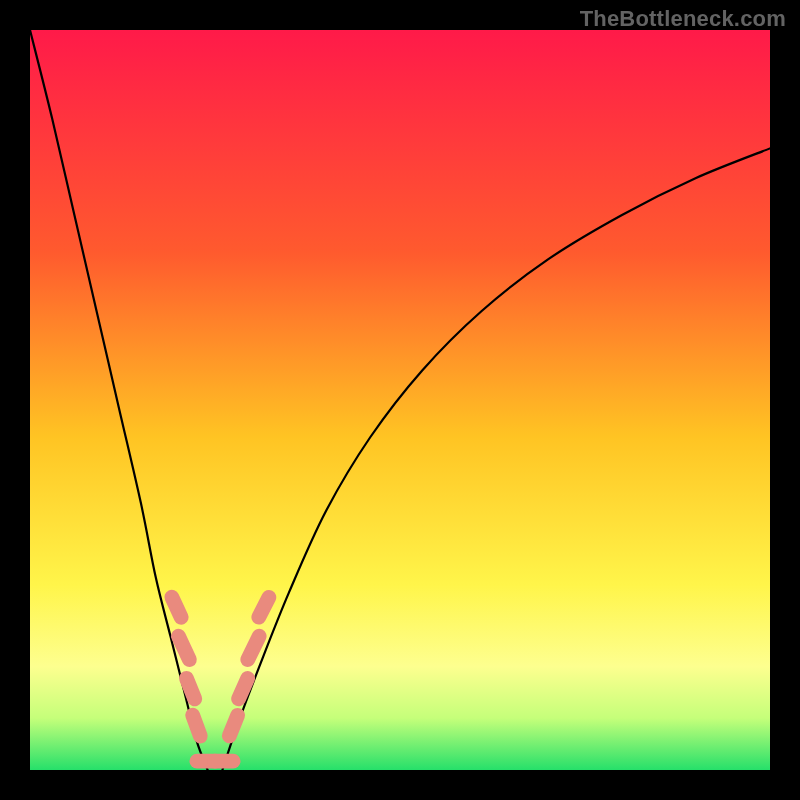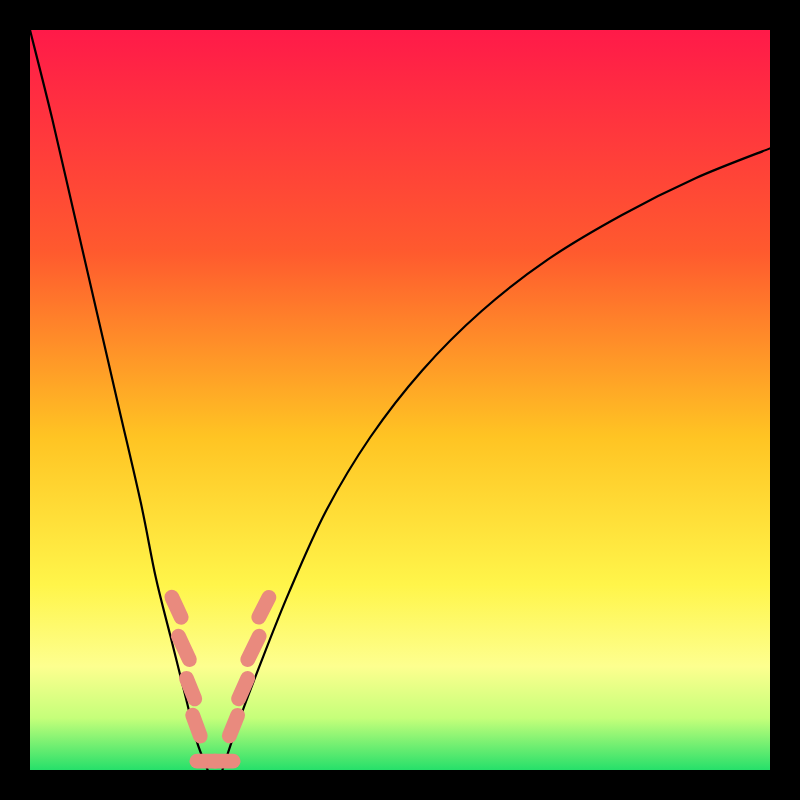--- a/index.html
+++ b/index.html
@@ -67,13 +67,14 @@
           <rect x="159.1" y="677.1" width="14.8" height="37" rx="7.4" ry="7.4" fill="#e98a7e" transform="rotate(-20 166.5 695.6)"></rect>
           <rect x="159.47" y="723.72" width="33.3" height="14.8" rx="7.4" ry="7.4" fill="#e98a7e" transform="rotate(0 176.12 731.12)"></rect>
           <rect x="177.23" y="723.72" width="33.3" height="14.8" rx="7.4" ry="7.4" fill="#e98a7e" transform="rotate(0 193.88 731.12)"></rect>
           <rect x="196.10000000000002" y="677.1" width="14.8" height="37" rx="7.4" ry="7.4" fill="#e98a7e" transform="rotate(22 203.50000000000003 695.6)"></rect>
           <rect x="205.72000000000003" y="640.1" width="14.8" height="37" rx="7.4" ry="7.4" fill="#e98a7e" transform="rotate(24 213.12000000000003 658.6)"></rect>
           <rect x="216.07999999999998" y="597.55" width="14.8" height="40.7" rx="7.4" ry="7.4" fill="#e98a7e" transform="rotate(26 223.48 617.9)"></rect>
           <rect x="226.44" y="558.7" width="14.8" height="37" rx="7.4" ry="7.4" fill="#e98a7e" transform="rotate(27 233.84 577.2)"></rect>
         </g>
     </svg>
   </div>
+  <div class="watermark">TheBottleneck.com</div>
 </div>
 
 </body></html>

